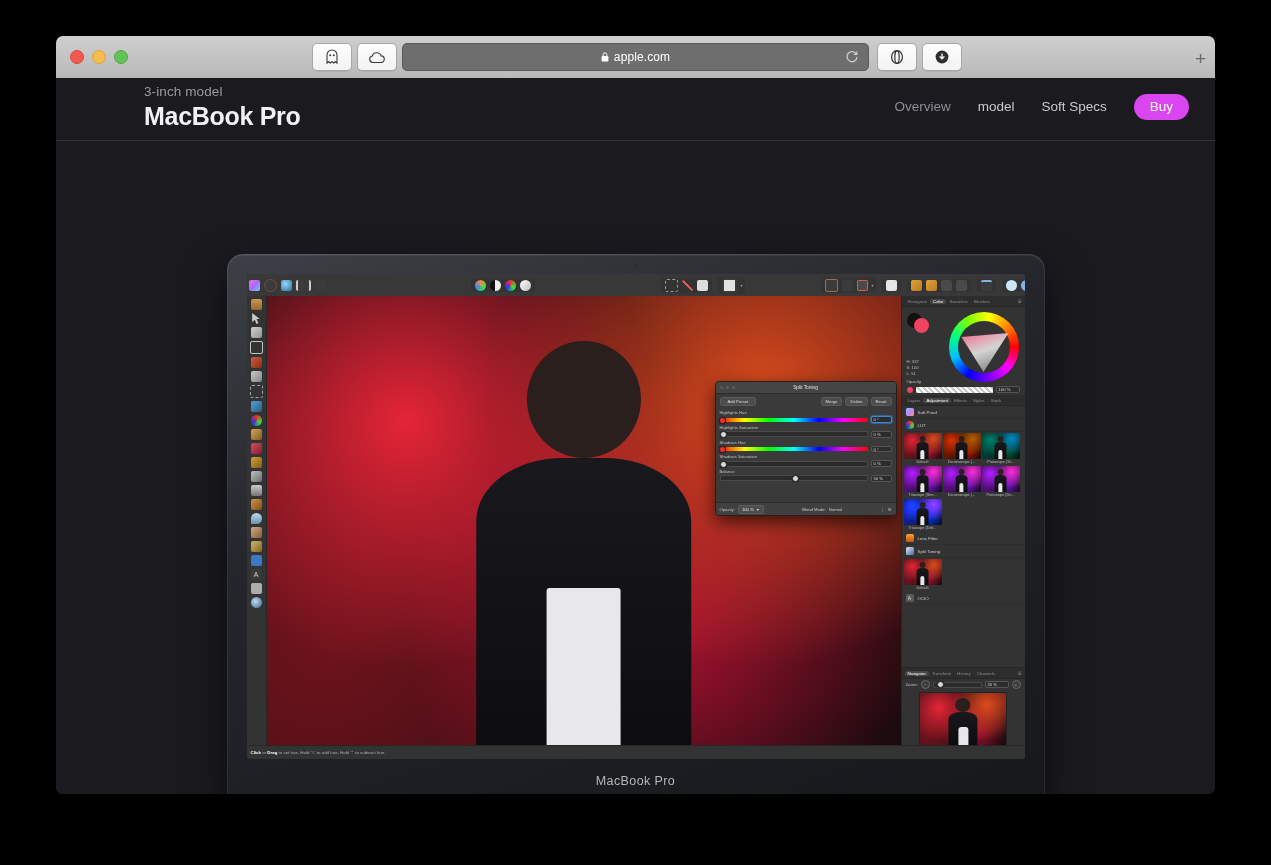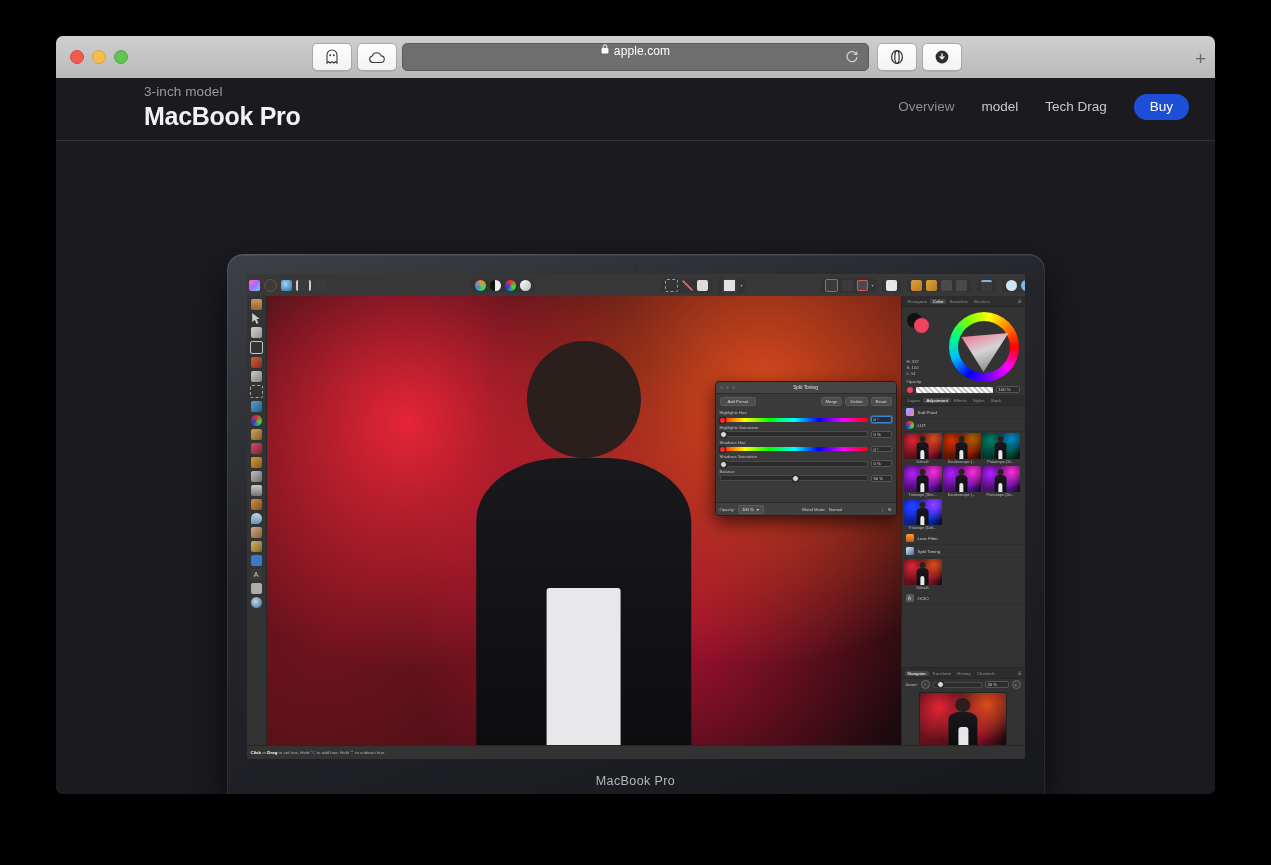--- a/index.html
+++ b/index.html
@@ -38,21 +38,21 @@
   }
   .tbtn svg{display:block;}
   .tb-ghost{left:256px;}
   .tb-cloud{left:301px;}
   .tb-reader{left:821px;}
   .tb-down{left:866px;}
 
   .urlbar{
     position:absolute;left:346px;top:7px;width:465px;height:26px;border-radius:5px;
     background:#6e6e6e;border:.5px solid #5a5a5a;
-    display:flex;align-items:flex-start;justify-content:center;
+    display:flex;align-items:center;justify-content:center;
     color:#fff;font-size:12px;letter-spacing:.1px;
   }
   .urlbar .lock{margin-right:5px;display:inline-flex;}
   .reload{position:absolute;right:8px;top:5px;width:16px;height:16px;opacity:.85;}
   .plus{
     position:absolute;right:9px;top:13px;color:#6a6a6a;font-size:19px;line-height:19px;
     font-weight:300;
   }
 
   
@@ -61,21 +61,21 @@
     position:relative;height:62px;border-bottom:1px solid #333338;
     background:#1a1a1f;
   }
   .nav .title-wrap{position:absolute;left:88px;top:6px;}
   .kicker{color:#9a9a9f;font-size:13.5px;letter-spacing:.1px;}
   .ptitle{color:#f2f2f4;font-size:25px;font-weight:600;letter-spacing:-.3px;margin-top:3px;}
   .navlinks{position:absolute;right:26px;top:16px;display:flex;align-items:center;gap:27px;}
   .navlink{color:#c9c9ce;font-size:13.5px;cursor:pointer;}
   .navlink.muted{color:#8d8d93;}
   .buybtn{
-    background:#1d4ed8;color:#fff;font-size:13.5px;border-radius:13px;
+    background:#d946ef;color:#fff;font-size:13.5px;border-radius:13px;
     padding:6px 16px;line-height:1;cursor:pointer;
   }
 
   
   .stage{position:absolute;left:0;right:0;top:63px;bottom:0;background:#1a1a1f;}
 
   
   .lid{
     position:absolute;left:50%;transform:translateX(-50%);
     top:113px;width:818px;height:547px;
@@ -309,21 +309,21 @@
     <div class="page">
 
       <div class="nav">
         <div class="title-wrap">
           <div class="kicker">3-inch model</div>
           <div class="ptitle">MacBook Pro</div>
         </div>
         <div class="navlinks">
           <div class="navlink muted">Overview</div>
           <div class="navlink">model</div>
-          <div class="navlink">Tech Drag</div>
+          <div class="navlink">Soft Specs</div>
           <div class="buybtn">Buy</div>
         </div>
       </div>
 
       <div class="stage">
 
         <div class="lid">
           <div class="camera"></div>
 
           <div class="screen">

